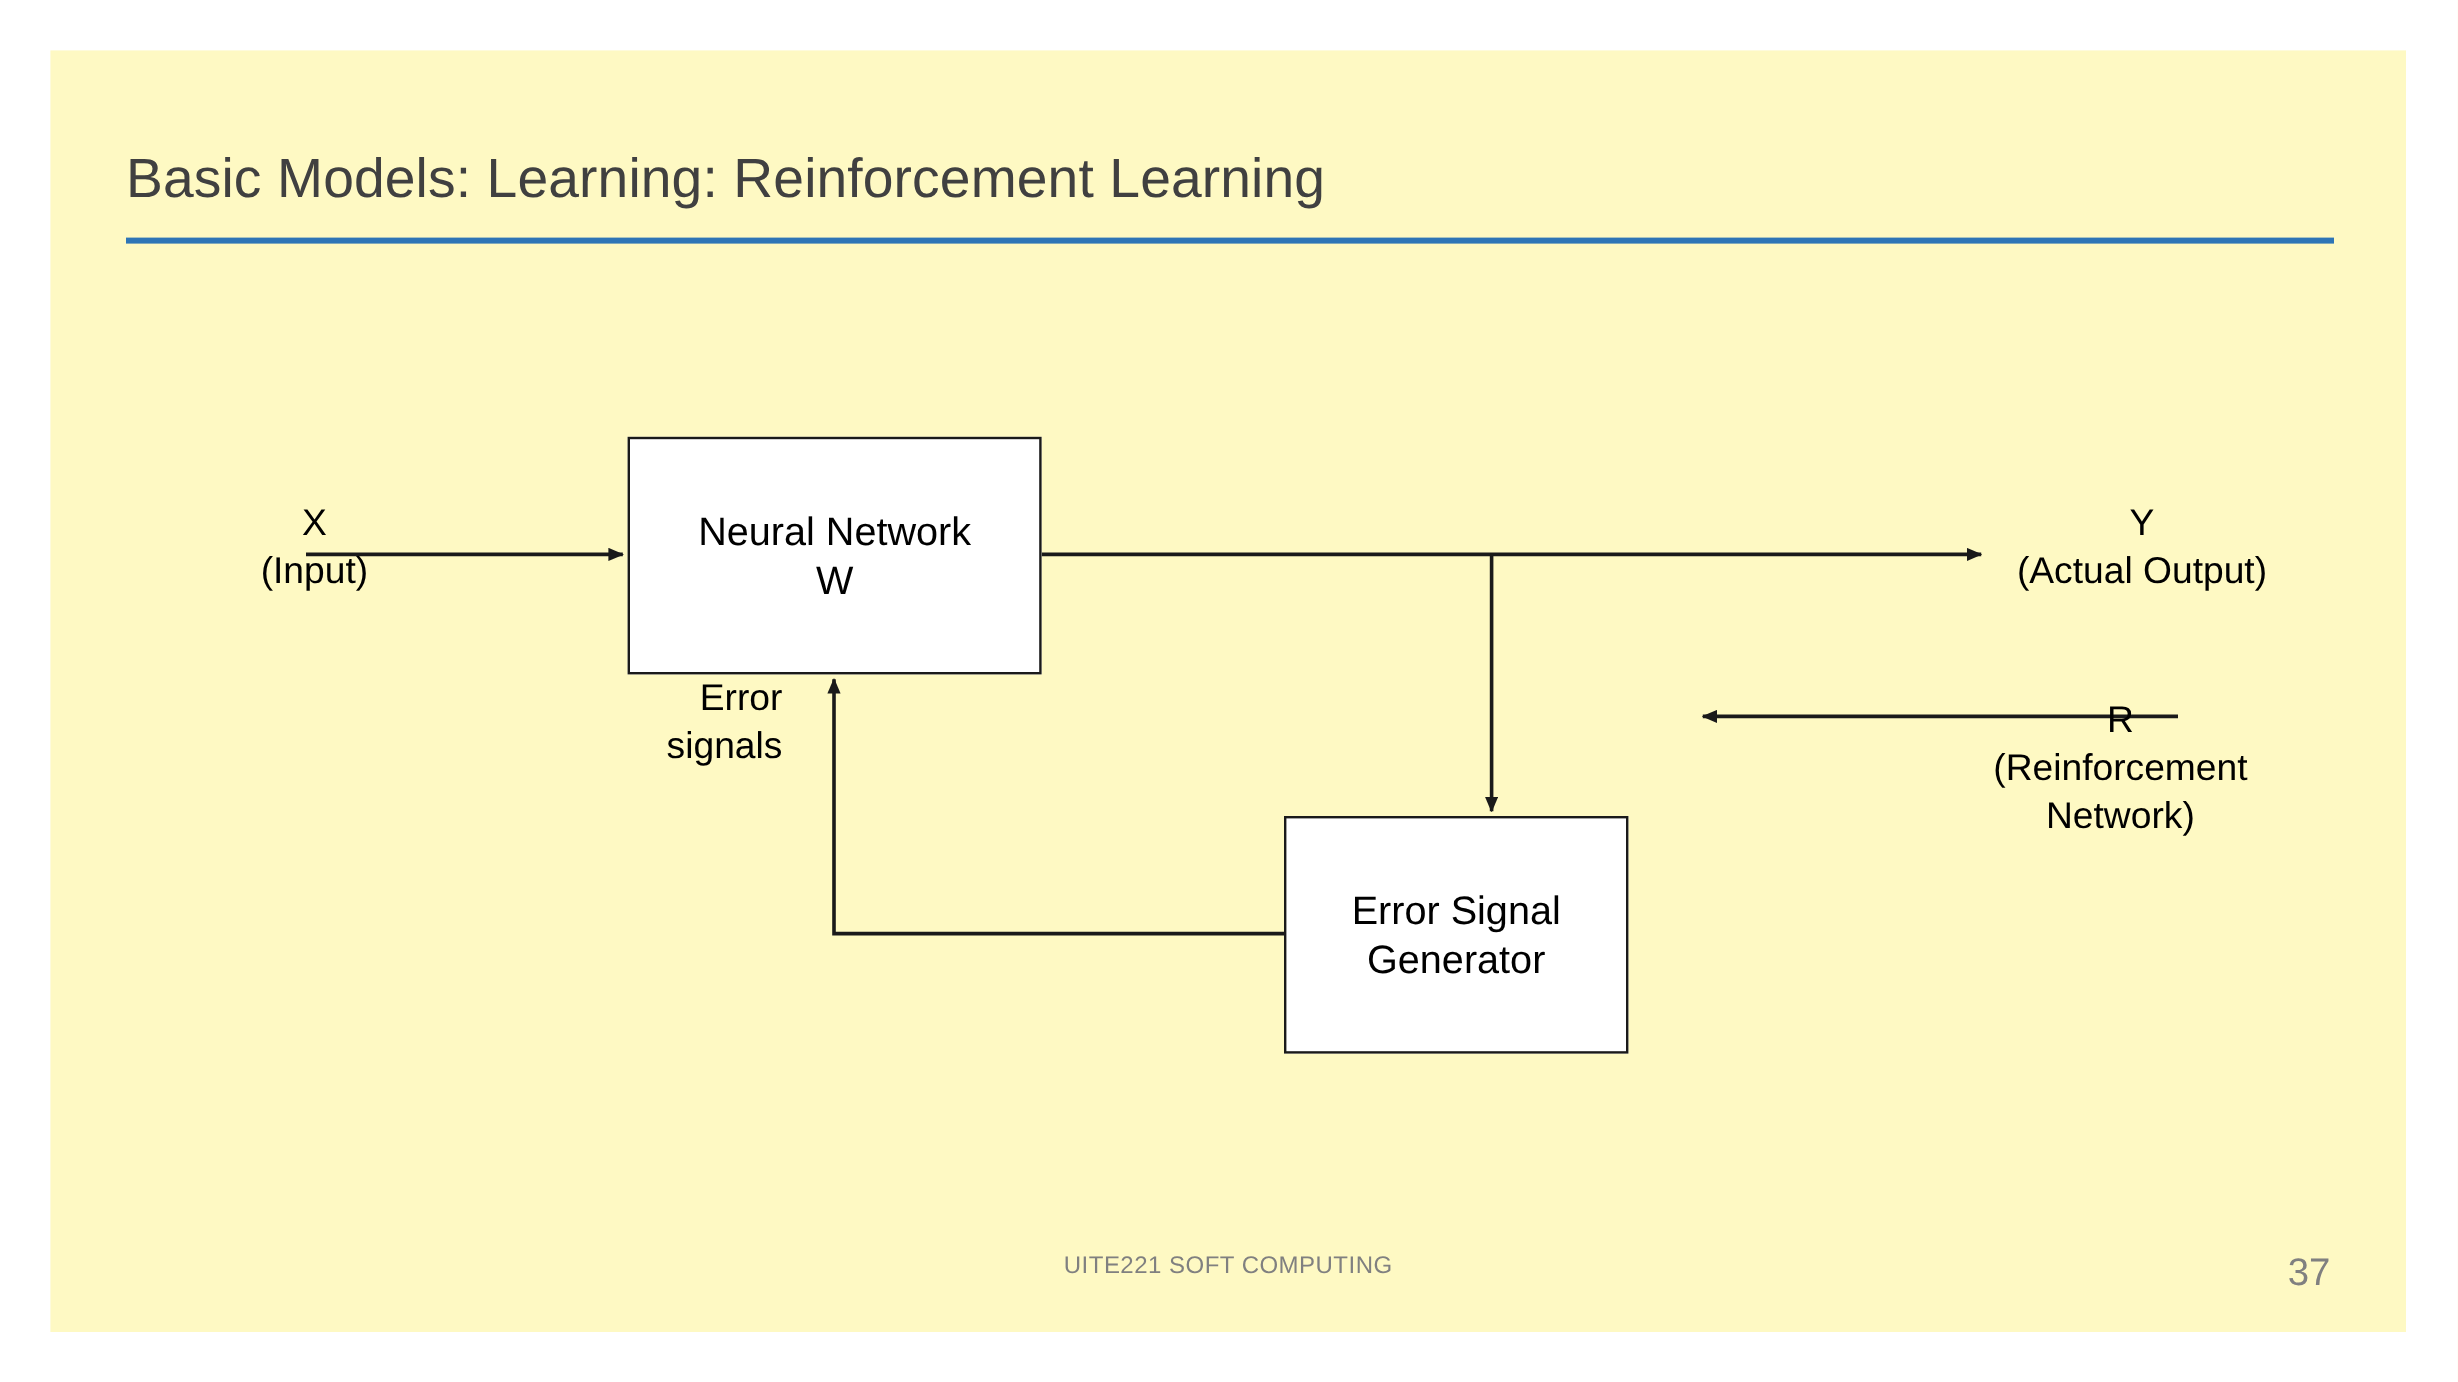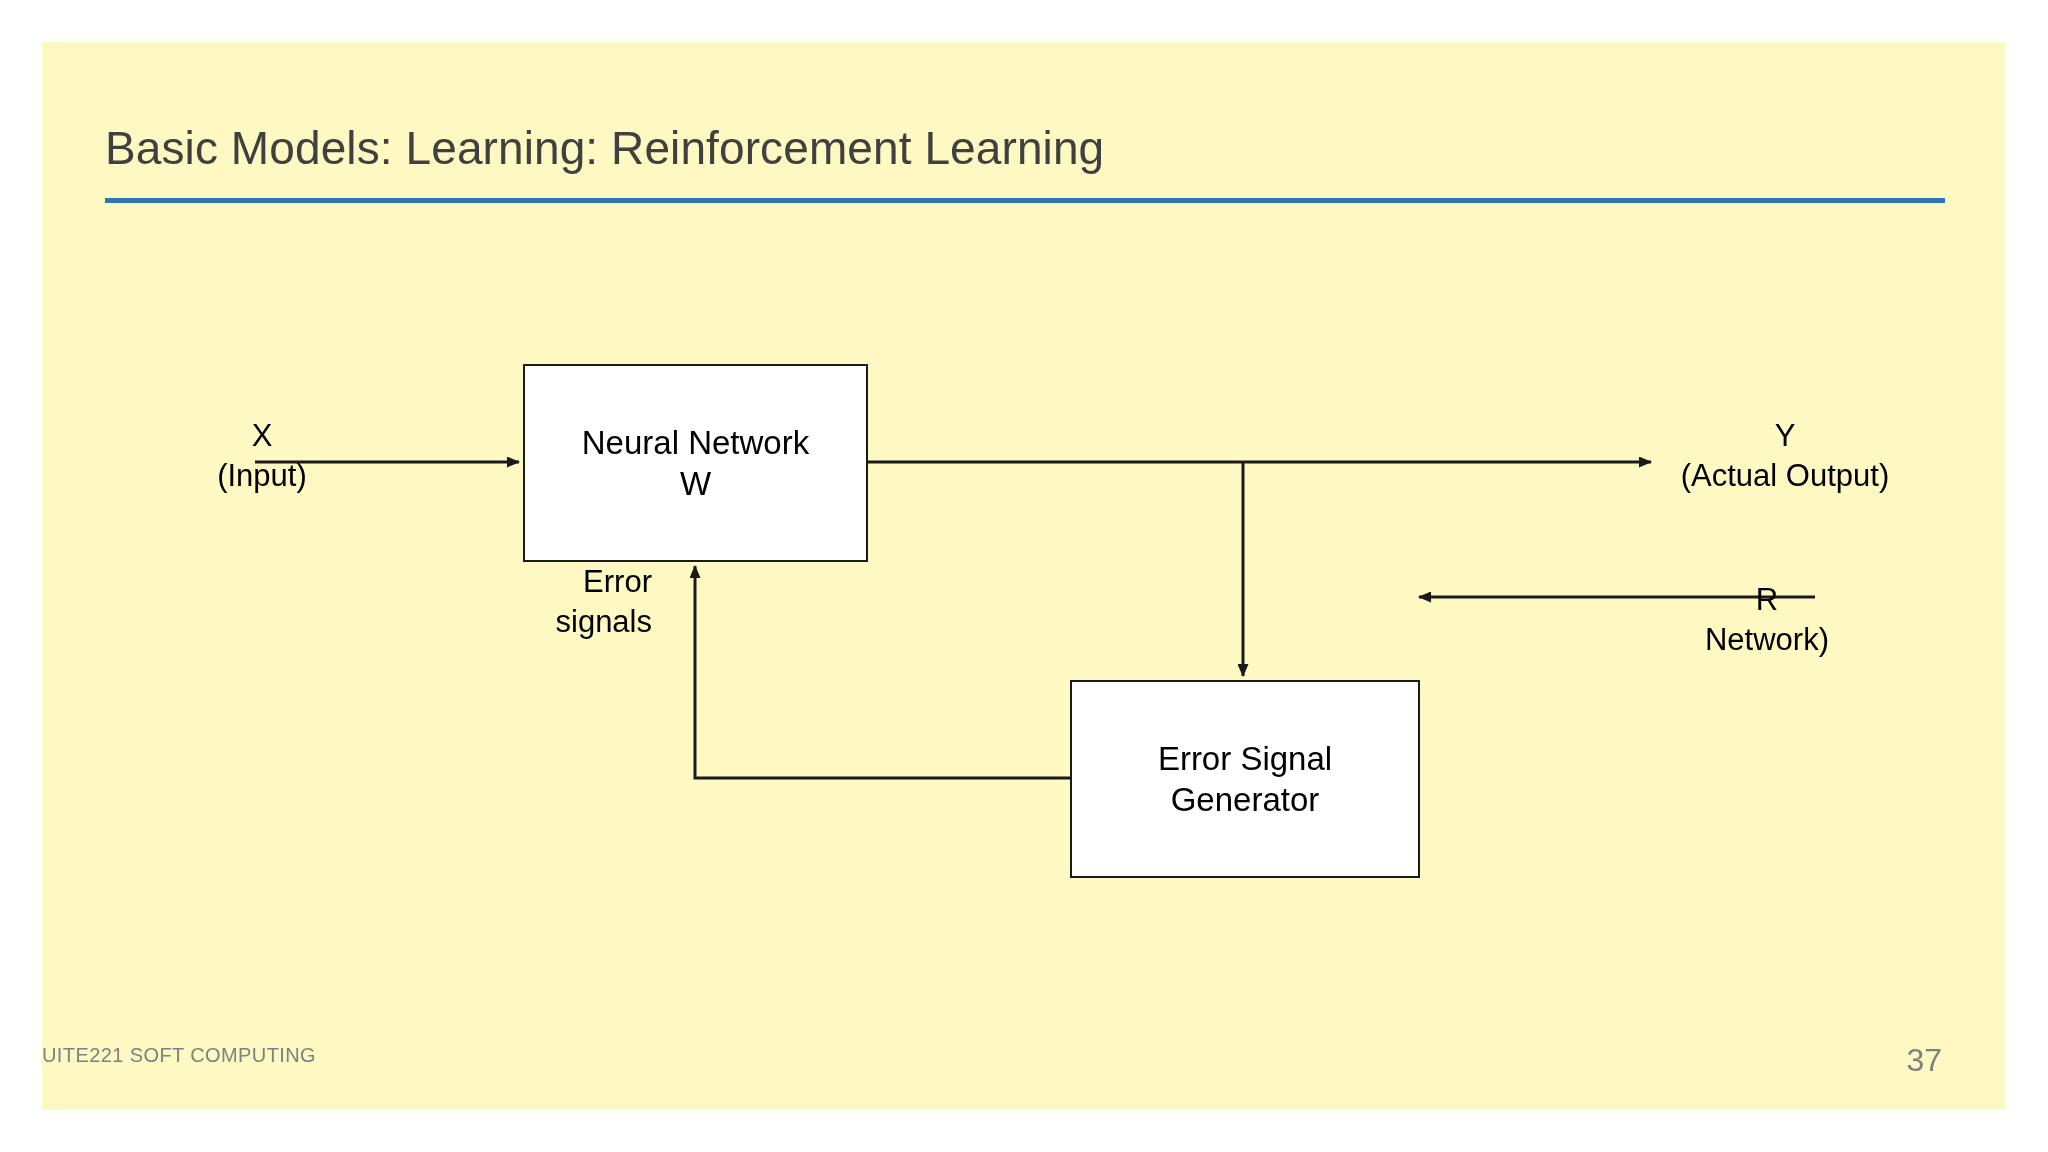--- a/index.html
+++ b/index.html
@@ -74,21 +74,21 @@
   }
   #box-nn {
     left: 481px;         
     top: 322px;          
     width: 345px;
     height: 198px;
   }
   #box-esg {
     left: 1028px;        
     top: 638px;          
-    width: 350px;
+    width: 287px;
     height: 198px;
   }
   .box-text { padding: 0 8px; }
 
   
   .label {
     position: absolute;
     color: #000000;
     font-size: 31px;
     line-height: 40px;
@@ -118,21 +118,21 @@
     width: 230px;
     text-align: right;
   }
 
   
   #footer-text {
     position: absolute;
     left: 0;
     top: 1002px;         
     width: 1963px;
-    text-align: left;
+    text-align: center;
     font-size: 20px;
     color: #808080;
     letter-spacing: 0.4px;
   }
   #footer-page {
     position: absolute;
     right: 63px;
     top: 1000px;
     font-size: 32px;
     color: #808080;
@@ -193,20 +193,21 @@
       <div>(Input)</div>
     </div>
 
     <div class="label" id="label-y">
       <div>Y</div>
       <div>(Actual Output)</div>
     </div>
 
     <div class="label" id="label-r">
       <div>R</div>
+      <div>(Reinforcement</div>
       <div>Network)</div>
     </div>
 
     <div class="label" id="label-err">
       <div>Error</div>
       <div>signals</div>
     </div>
   </div>
 
   <div id="footer-text">UITE221 SOFT COMPUTING</div>

